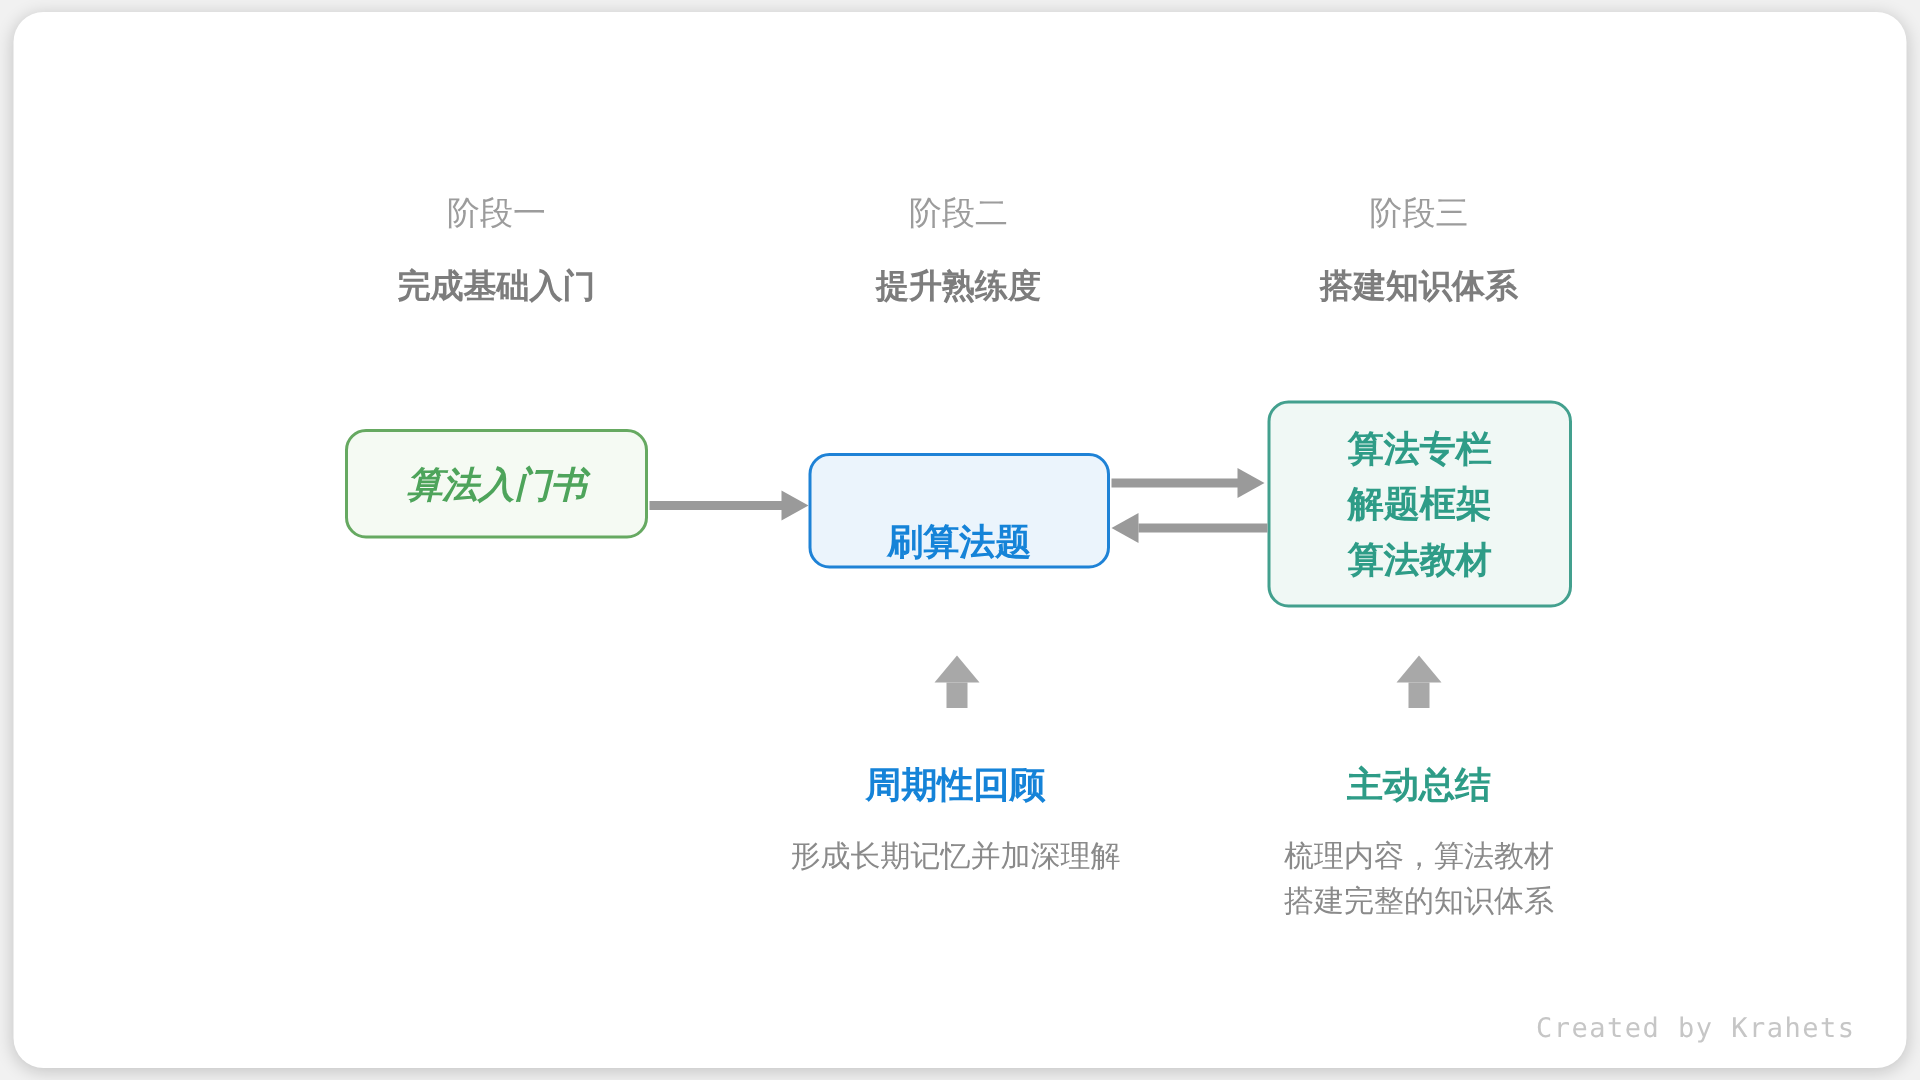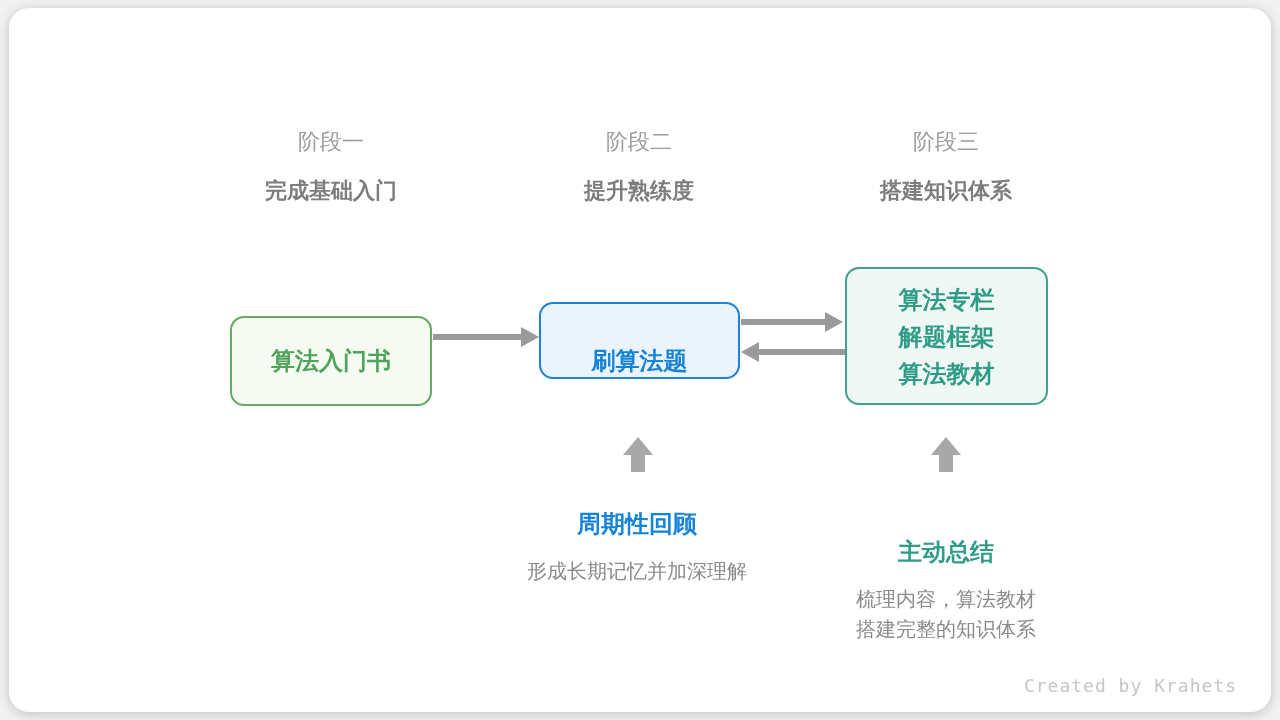--- a/index.html
+++ b/index.html
@@ -27,38 +27,38 @@
   .stage-header { position:absolute; top:127px; width:300px; text-align:center; }
   .stage-header.c1 { left:181px; } .stage-header.c2 { left:489px; } .stage-header.c3 { left:796px; }
   .stage-label { font-size:22px; line-height:30px; color:var(--stage-label-gray); }
   .stage-subtitle { margin-top:19px; font-size:22px; line-height:30px; font-weight:bold; color:var(--stage-subtitle-gray); }
   
   .node {
     position:absolute; border-radius:14px; border:2px solid;
     display:flex; flex-direction:column; justify-content:center; align-items:center;
     font-weight:bold; font-size:24px; text-align:center;
   }
-  .node-green { left:230px; top:316px; width:202px; height:90px;
-    border-color:var(--green-border); background:var(--green-bg); color:var(--green-text); }
+  .node-green { left:230px; top:286px; width:202px; height:73px;
+    border-color:var(--green-border); background:var(--green-bg); color:var(--green-text);font-style:italic; }
   .node-blue  { left:539px; top:302px; width:201px; height:77px;
     border-color:var(--blue-border);  background:var(--blue-bg);  color:var(--blue-text);justify-content:flex-end; }
   .node-teal  { left:845px; top:267px; width:203px; height:138px;
     border-color:var(--teal-border);  background:var(--teal-bg);  color:var(--teal-text); line-height:37px; }
   
   .arrow-shaft { position:absolute; height:6px; background:var(--arrow-gray); }
   .arrow-head  { position:absolute; width:0; height:0; border-top:10px solid transparent; border-bottom:10px solid transparent; }
   .arrow-head.right { border-left:18px solid var(--arrow-gray); }
   .arrow-head.left  { border-right:18px solid var(--arrow-gray); }
   
   .up-arrow { position:absolute; width:30px; display:flex; flex-direction:column; align-items:center; }
   .up-arrow .head { width:0; height:0; border-left:15px solid transparent; border-right:15px solid transparent; border-bottom:18px solid var(--up-arrow-gray); }
   .up-arrow .shaft { width:14px; height:17px; background:var(--up-arrow-gray); }
   
   .annotation { position:absolute; top:508px; width:300px; text-align:center; }
-  .annotation.c2 { left:487px; } .annotation.c3 { left:796px;margin-top:28px; }
+  .annotation.c2 { left:487px; } .annotation.c3 { left:796px; }
   .annotation-title { font-size:24px; font-weight:bold; line-height:32px; }
   .annotation.c2 .annotation-title { color:var(--blue-text); }
   .annotation.c3 .annotation-title { color:var(--teal-text); }
   .annotation-desc { margin-top:16px; font-size:20px; line-height:30px; color:var(--desc-gray); }
   
   .footer-credit {
     position:absolute; top:675px; right:43px;
     font-family:"DejaVu Sans Mono","Liberation Mono",monospace;
     font-size:18px; color:var(--credit-gray); letter-spacing:1px;
   }

